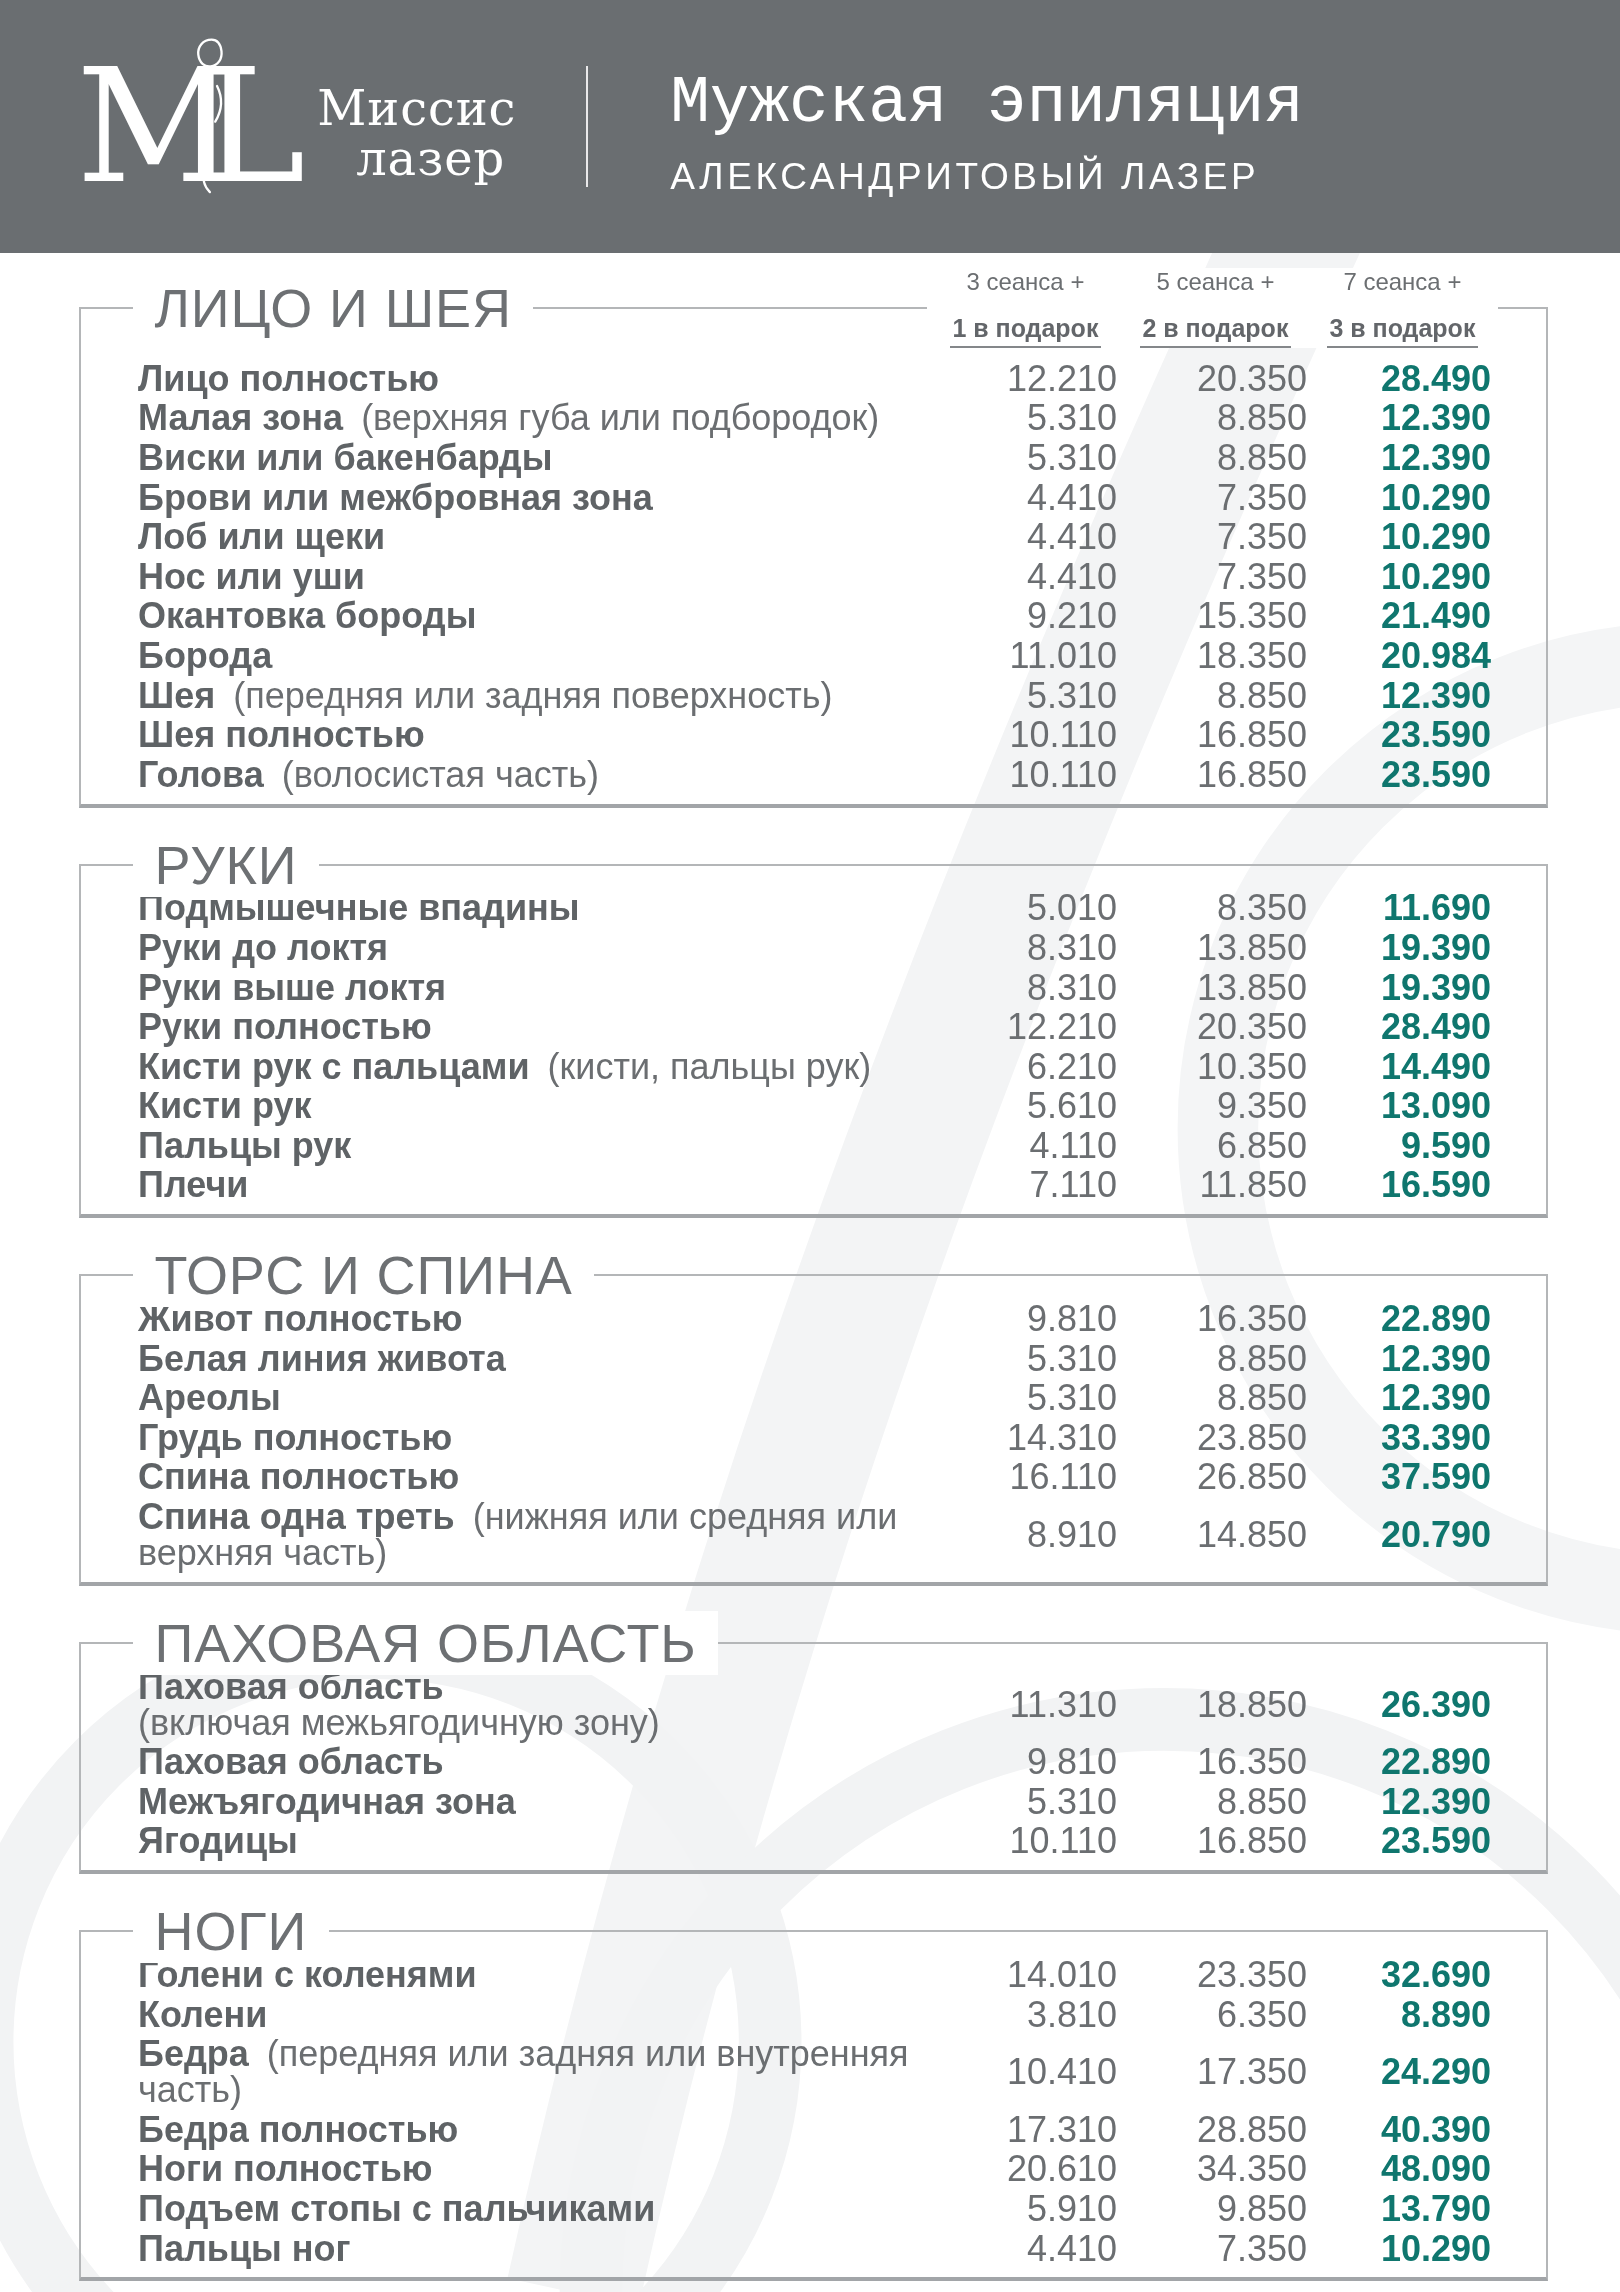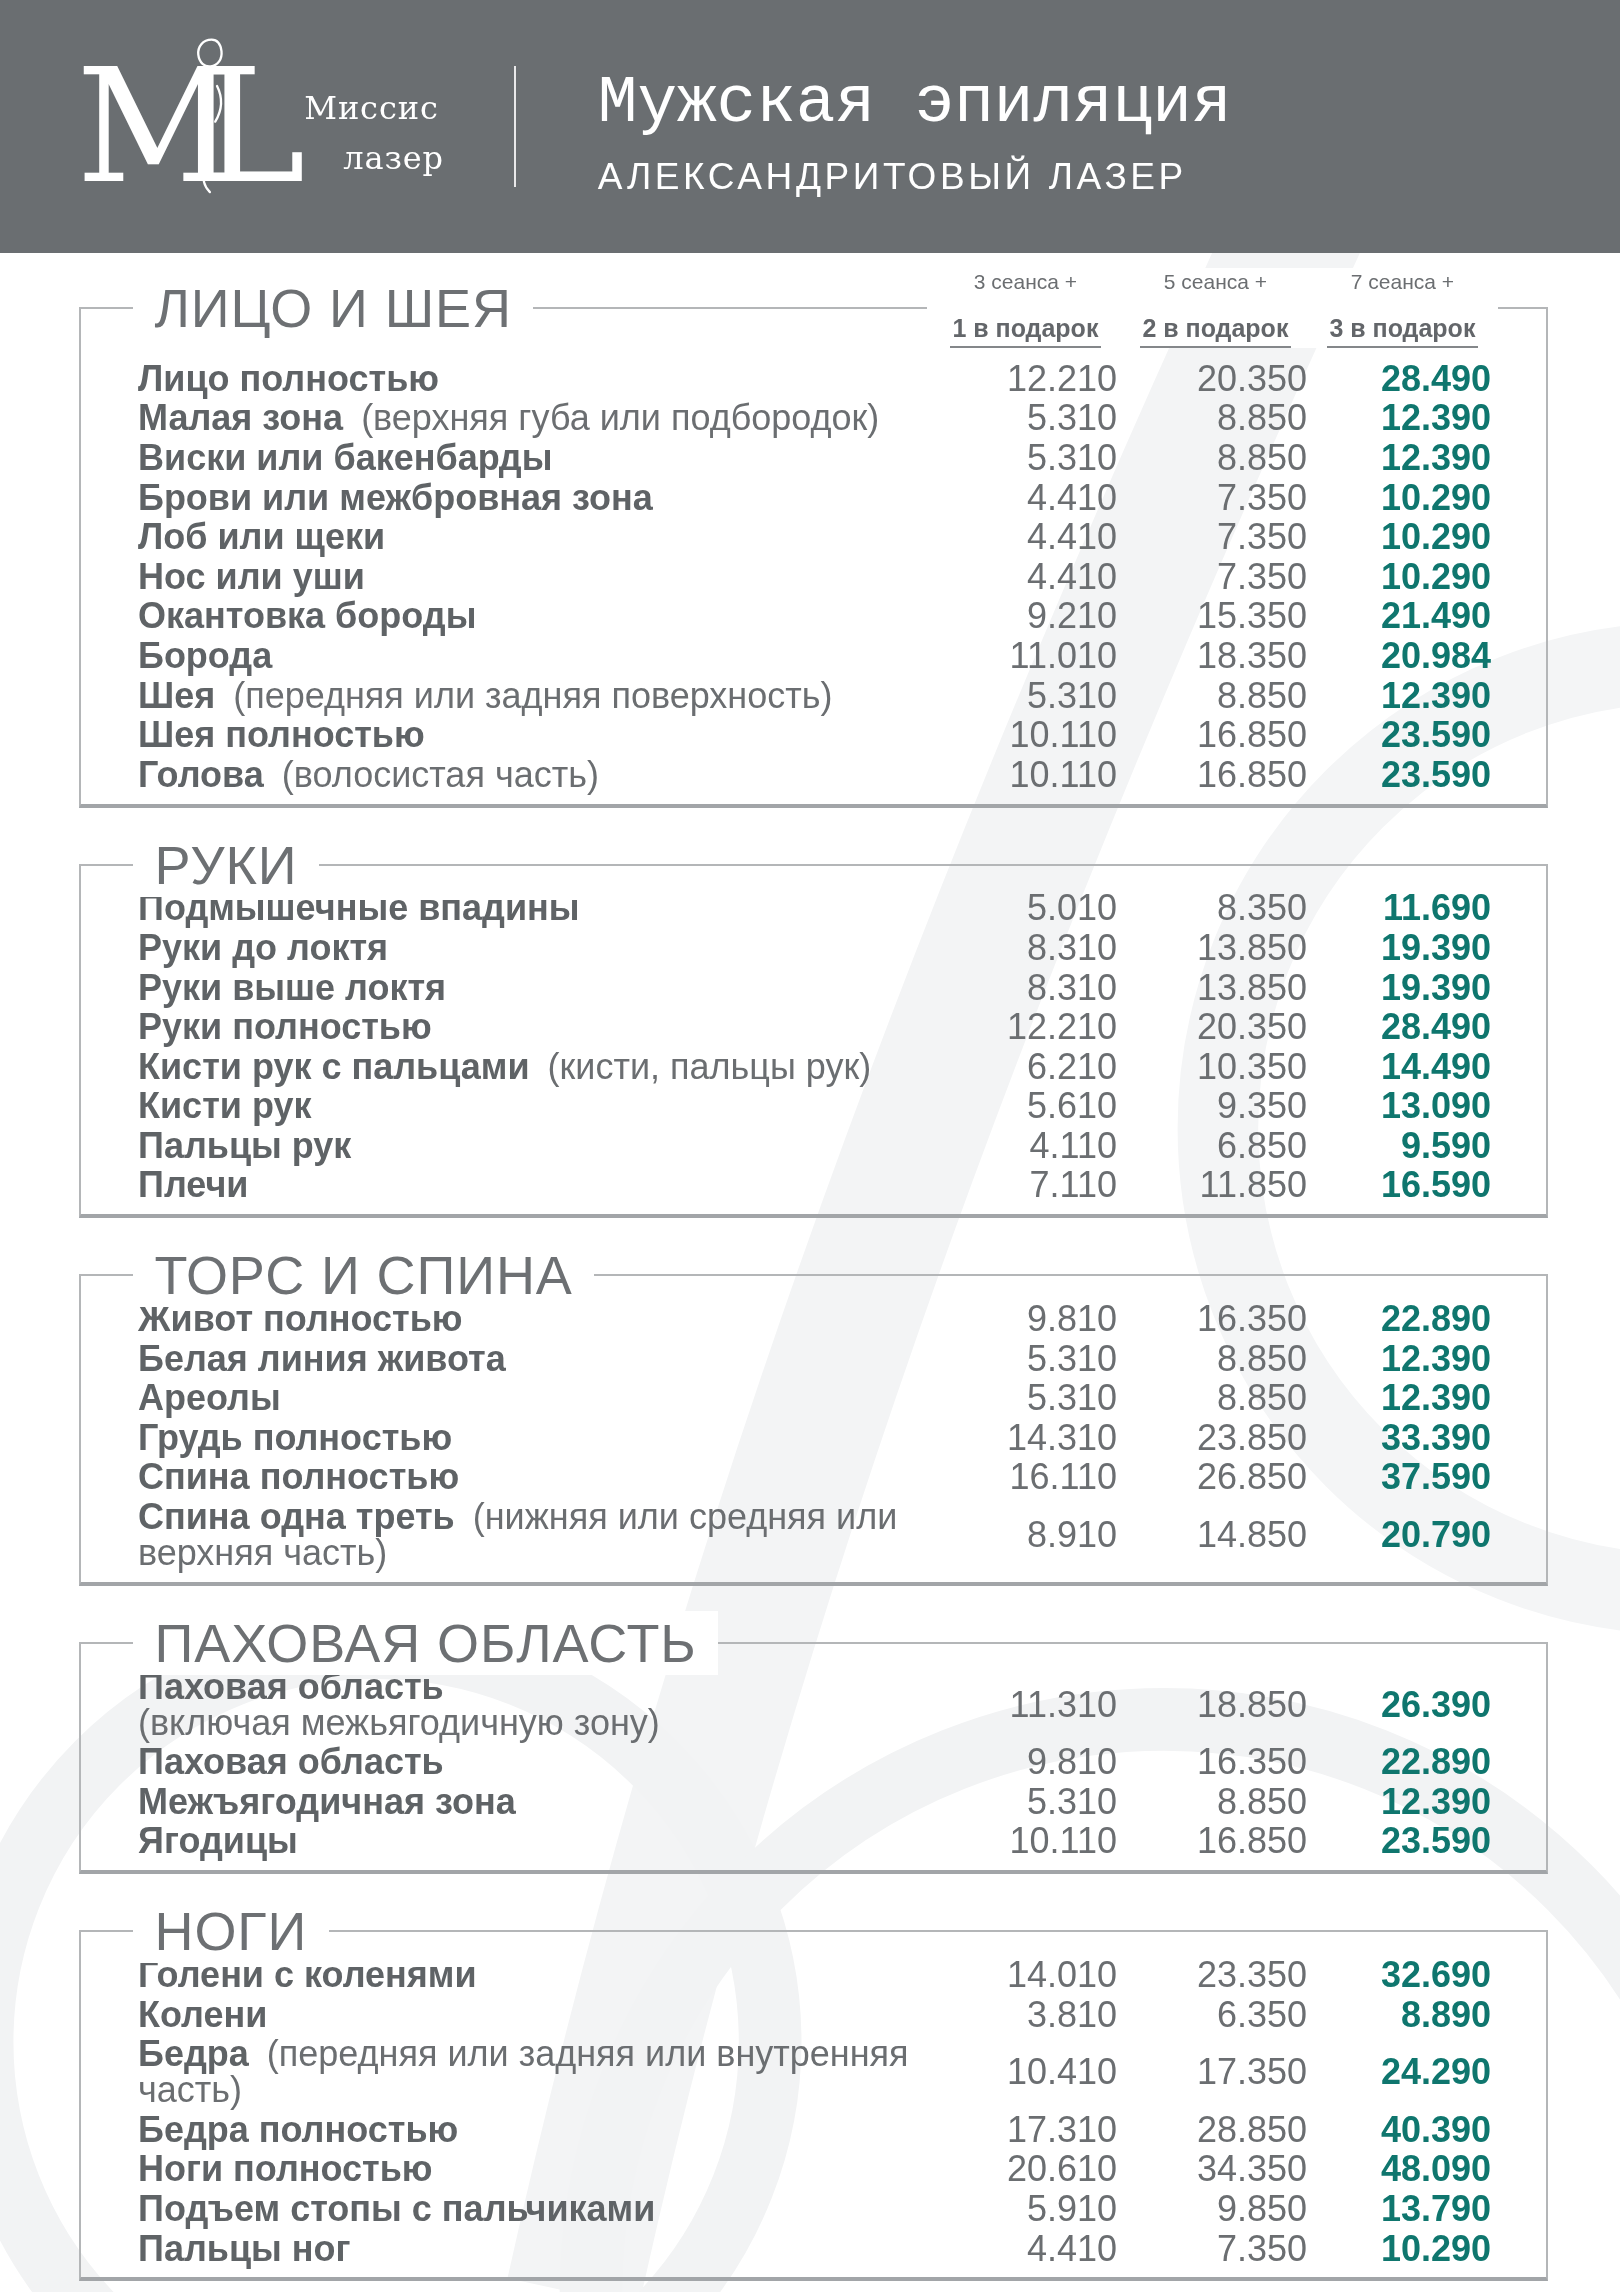--- a/index.html
+++ b/index.html
@@ -42,23 +42,23 @@
   }
   .monogram .letter-l { margin-left: -30px; }
   .silhouette {
     position: absolute;
     left: 100px;
     top: -14.3px;
     z-index: 1;
   }
   .brand {
     font-family: "DejaVu Serif", serif;
-    font-size: 32px;
+    font-size: 48px;
     line-height: 50px;
-    margin-left: 4px;
+    margin-left: 17px;
     margin-top: 12.5px;
     letter-spacing: 0.9px;
   }
   .brand .line2 { padding-left: 39px; }
   .band-divider {
     width: 1.8px;
     height: 121px;
     background: rgba(255,255,255,0.85);
     margin-left: 70px;
     flex: none;
@@ -104,21 +104,21 @@
   .columns-header {
     position: absolute;
     top: -41px;
     right: 48px;
     display: flex;
     background: #ffffff;
     padding: 0 3.6px;
   }
   .col-head { width: 190px; text-align: center; }
   .col-head:last-child { width: 184px; }
-  .col-line1 { font-size: 21px; line-height: 28px; color: #6b6e71; }
+  .col-line1 { font-size: 24px; line-height: 28px; color: #6b6e71; }
   .col-line2 {
     display: inline-block;
     font-size: 25px;
     line-height: 30px;
     font-weight: bold;
     color: #63666a;
     border-bottom: 2.7px solid #84878a;
     padding: 0 2.7px 2.7px;
     margin-top: 17px;
   }

